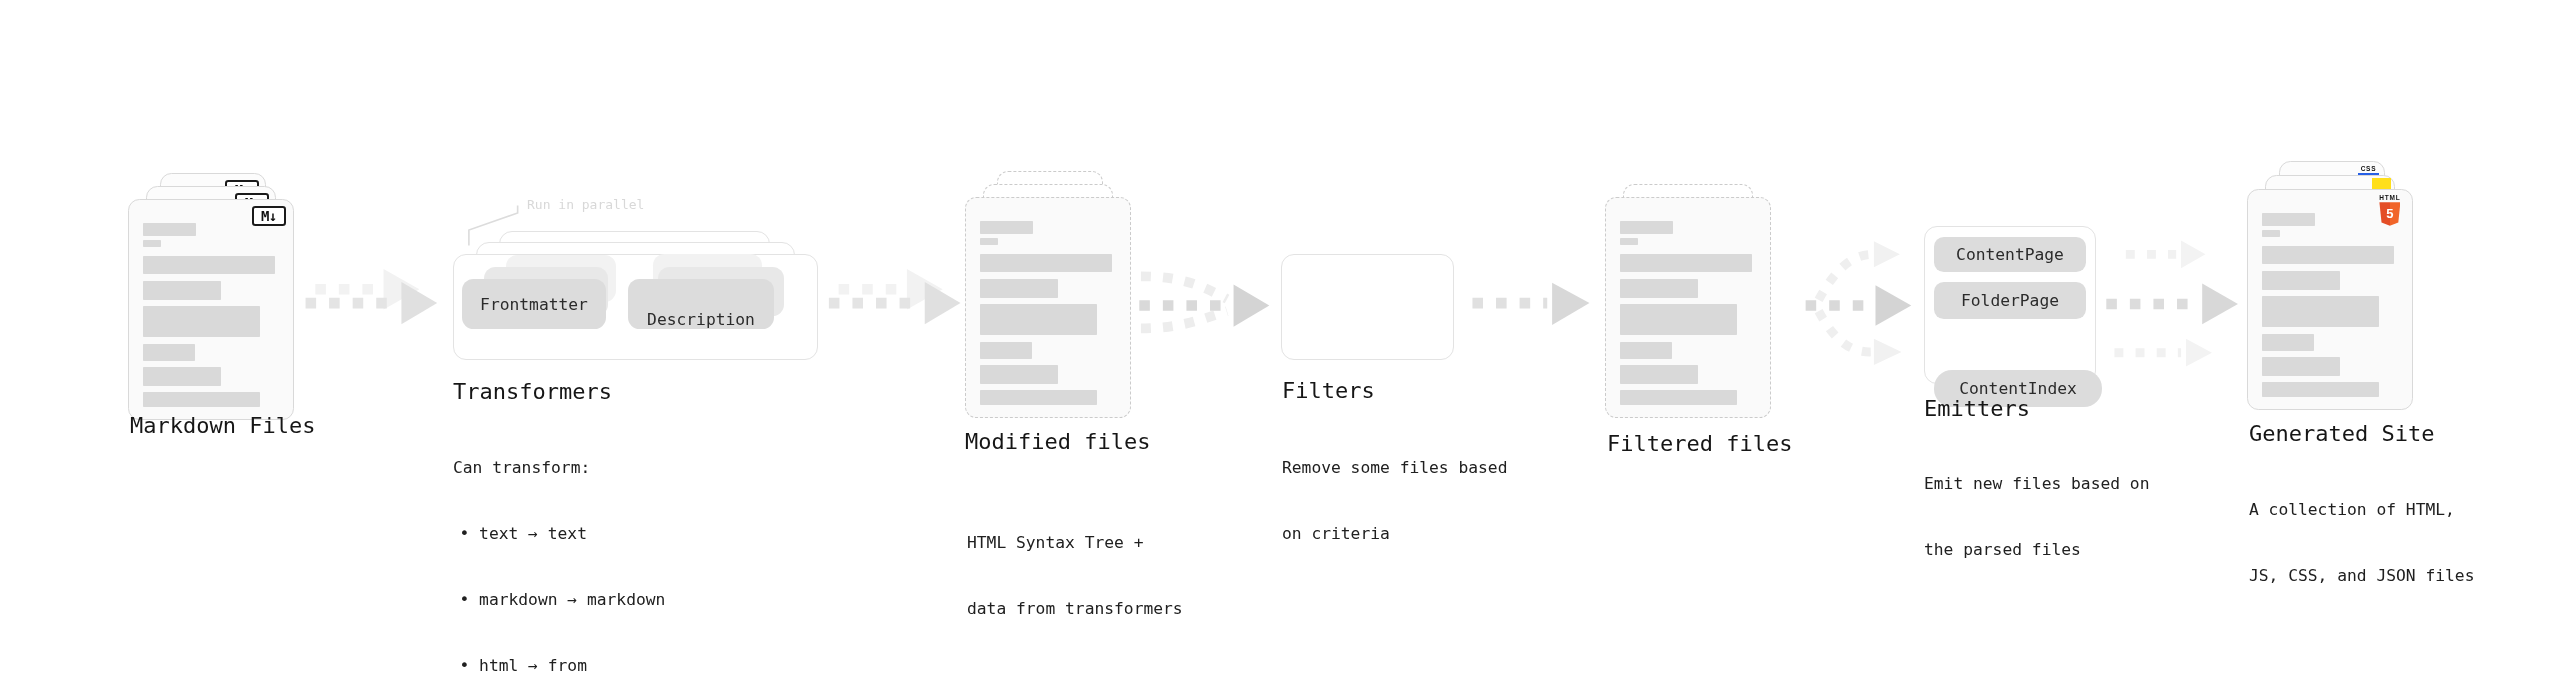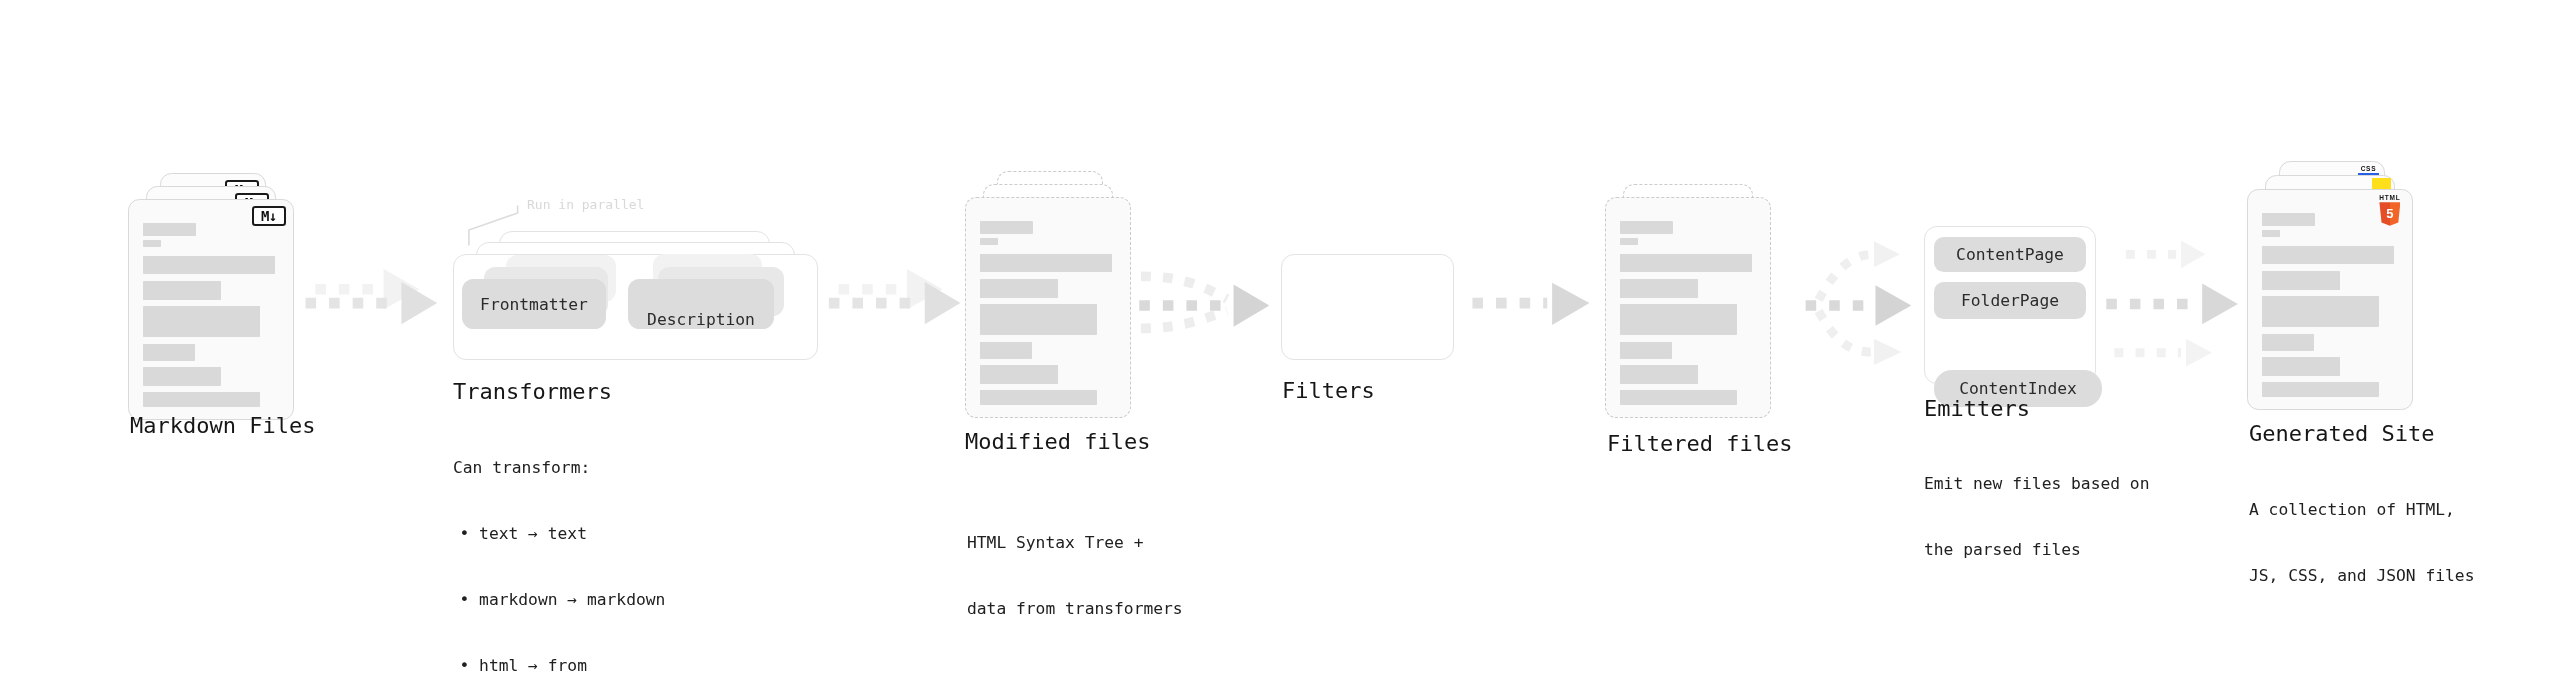--- a/index.html
+++ b/index.html
@@ -182,20 +182,24 @@
       </div>
   </div>
   <div class="label" style="left:965px;top:429px">Modified files</div>
   <div class="caption" style="left:967px;top:488px">
     <div>HTML Syntax Tree +</div>
     <div>data from transformers</div>
   </div>
 
   <div class="frame z3" style="left:1281px;top:254px;width:173px;height:106px;"></div>
   <div class="label" style="left:1282px;top:378px">Filters</div>
+  <div class="caption" style="left:1282px;top:413px">
+    <div>Remove some files based</div>
+    <div>on criteria</div>
+  </div>
 
   <div class="doc dashed z2" style="left:1623px;top:184px;width:130px;background:#fff;"></div>
   <div class="doc dashed z3" style="left:1605px;top:197px;width:166px;">
     <div class="doc-bars">
         <div class="bar" style="width: 39%; height: 13px; margin-bottom: 4.1px;"></div>
         <div class="bar" style="width: 13%; height: 6.5px; margin-bottom: 9.8px;"></div>
         <div class="bar" style="width: 97%; height: 18px; margin-bottom: 6.5px;"></div>
         <div class="bar" style="width: 57%; height: 18.7px; margin-bottom: 6.5px;"></div>
         <div class="bar" style="width: 86%; height: 31px; margin-bottom: 6.5px;"></div>
         <div class="bar" style="width: 38%; height: 17px; margin-bottom: 6.5px;"></div>

